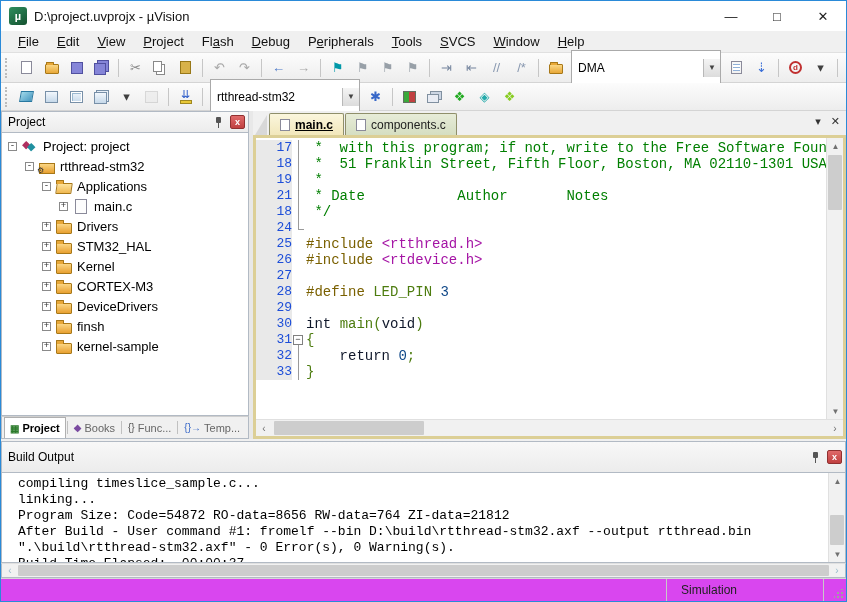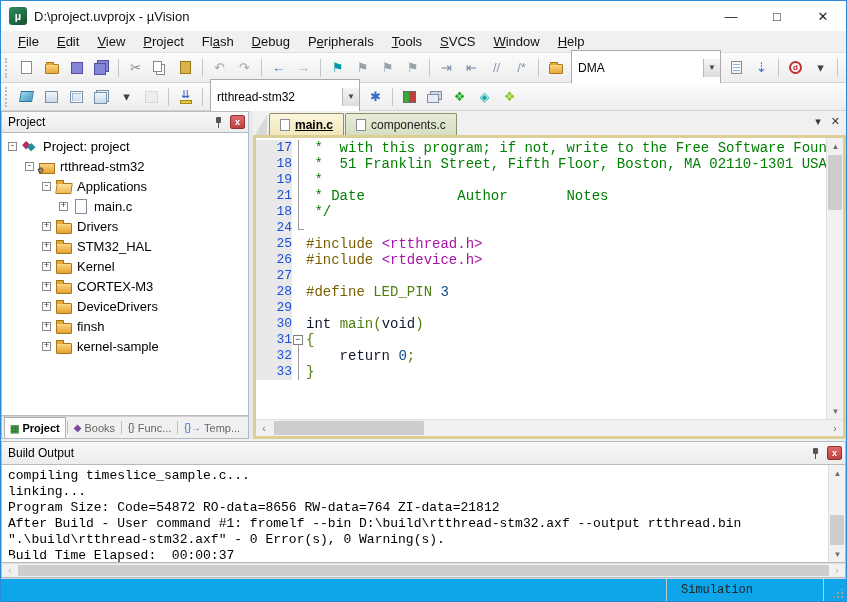--- a/index.html
+++ b/index.html
@@ -141,29 +141,29 @@
     display:flex;align-items:center;justify-content:center;}
   .sb-up{top:0;} .sb-down{bottom:0;}
   .vthumb{position:absolute;left:1px;right:1px;background:#cdcdcd;border-radius:1px;}
   .hsb{height:17px;background:#f1f1f1;border-top:1px solid #e0e0e0;position:relative;flex:none;}
   .sb-left,.sb-right{position:absolute;top:0;height:17px;width:16px;color:#707070;font-size:10px;
     display:flex;align-items:center;justify-content:center;}
   .sb-left{left:0;} .sb-right{right:0;}
   .hthumb{position:absolute;top:1px;bottom:1px;background:#cdcdcd;border-radius:1px;}
   
   .build{flex:none;height:139px;display:flex;flex-direction:column;background:#f0f0f0;padding-top:2px;}
-  .build .panel-header{height:24px;}
+  .build .panel-header{height:32px;}
   .bo-body{flex:1;display:flex;border:1px solid #b2bac4;border-top:0;background:#fff;min-height:0;}
   .bo-text{flex:1;font-family:"Liberation Mono",monospace;font-size:13px;line-height:16px;
-    white-space:pre;padding:3px 6px;overflow:hidden;min-width:0;border-radius:24px;}
+    white-space:pre;padding:3px 16px;overflow:hidden;min-width:0;}
   .bo-hsb{height:15px;background:#f1f1f1;border:1px solid #b2bac4;border-top:1px solid #e0e0e0;position:relative;}
   .bo-hsb .sb-left,.bo-hsb .sb-right{height:13px;color:#9abccc;}
   
-  .statusbar{flex:1;background:#0ea5e9;border-top:1px solid #d6d6d6;display:flex;align-items:center;
-    position:relative;font-size:12px;color:#222;font-family:Liberation Mono, monospace;}
+  .statusbar{flex:1;background:#d946ef;border-top:1px solid #d6d6d6;display:flex;align-items:center;
+    position:relative;font-size:12px;color:#222;}
   .status-cell{margin-left:auto;height:100%;width:158px;border-left:1px solid #c8c8c8;
     border-right:1px solid #c8c8c8;display:flex;align-items:center;padding-left:14px;}
   .resize-grip{width:14px;height:14px;align-self:flex-end;margin:0 2px 2px 6px;position:relative;}
   .resize-grip::before{content:"";position:absolute;right:1px;bottom:1px;width:9px;height:9px;
     background:
       radial-gradient(circle at 8px 8px,#a0a0a0 1px,transparent 1.4px),
       radial-gradient(circle at 8px 4px,#a0a0a0 1px,transparent 1.4px),
       radial-gradient(circle at 4px 8px,#a0a0a0 1px,transparent 1.4px),
       radial-gradient(circle at 8px 0px,#a0a0a0 1px,transparent 1.4px),
       radial-gradient(circle at 0px 8px,#a0a0a0 1px,transparent 1.4px),

